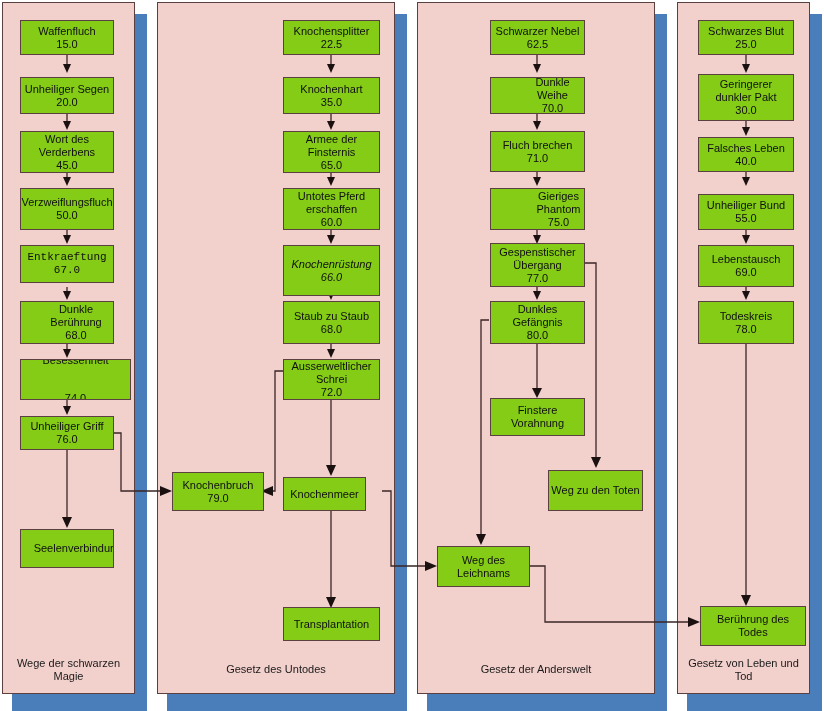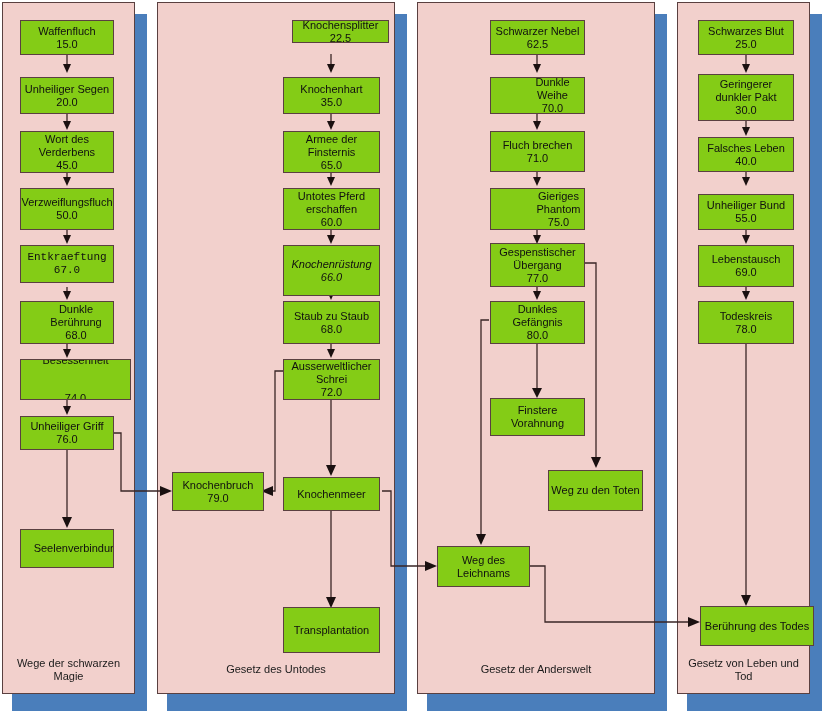--- a/index.html
+++ b/index.html
@@ -192,21 +192,21 @@
   </div>
   <div class="node" style="left:20px;top:416px;width:94px;height:34px;">
     <span class="nlabel">Unheiliger Griff</span>
     <span class="nval">76.0</span>
   </div>
   <div class="node" style="left:20px;top:529px;width:94px;height:39px;padding-left:24px;">
     <span class="nlabel">Seelenverbindung</span>
 
   </div>
 
-  <div class="node" style="left:292px;top:20px;width:97px;height:23px;">
+  <div class="node" style="left:283px;top:20px;width:97px;height:35px;">
     <span class="nlabel">Knochensplitter</span>
     <span class="nval">22.5</span>
   </div>
   <div class="node" style="left:283px;top:77px;width:97px;height:37px;">
     <span class="nlabel">Knochenhart</span>
     <span class="nval">35.0</span>
   </div>
   <div class="node" style="left:283px;top:131px;width:97px;height:42px;">
     <span class="nlabel">Armee der Finsternis</span>
     <span class="nval">65.0</span>
@@ -224,25 +224,25 @@
     <span class="nval">68.0</span>
   </div>
   <div class="node" style="left:283px;top:359px;width:97px;height:41px;">
     <span class="nlabel">Ausserweltlicher Schrei</span>
     <span class="nval">72.0</span>
   </div>
   <div class="node" style="left:172px;top:472px;width:92px;height:39px;">
     <span class="nlabel">Knochenbruch</span>
     <span class="nval">79.0</span>
   </div>
-  <div class="node" style="left:283px;top:477px;width:97px;height:34px;">
+  <div class="node" style="left:283px;top:477px;width:83px;height:34px;">
     <span class="nlabel">Knochenmeer</span>
 
   </div>
-  <div class="node" style="left:283px;top:607px;width:97px;height:46px;">
+  <div class="node" style="left:283px;top:607px;width:97px;height:34px;">
     <span class="nlabel">Transplantation</span>
 
   </div>
 
   <div class="node" style="left:490px;top:20px;width:95px;height:35px;">
     <span class="nlabel">Schwarzer Nebel</span>
     <span class="nval">62.5</span>
   </div>
   <div class="node" style="left:490px;top:77px;width:95px;height:37px;padding-left:32px;">
     <span class="nlabel">Dunkle Weihe</span>
@@ -294,18 +294,18 @@
     <span class="nval">55.0</span>
   </div>
   <div class="node" style="left:698px;top:245px;width:96px;height:42px;">
     <span class="nlabel">Lebenstausch</span>
     <span class="nval">69.0</span>
   </div>
   <div class="node" style="left:698px;top:301px;width:96px;height:43px;">
     <span class="nlabel">Todeskreis</span>
     <span class="nval">78.0</span>
   </div>
-  <div class="node" style="left:700px;top:606px;width:114px;height:40px;">
+  <div class="node" style="left:700px;top:606px;width:106px;height:40px;">
     <span class="nlabel">Berührung des Todes</span>
 
   </div>
 
 </div>
 
 </body></html>

